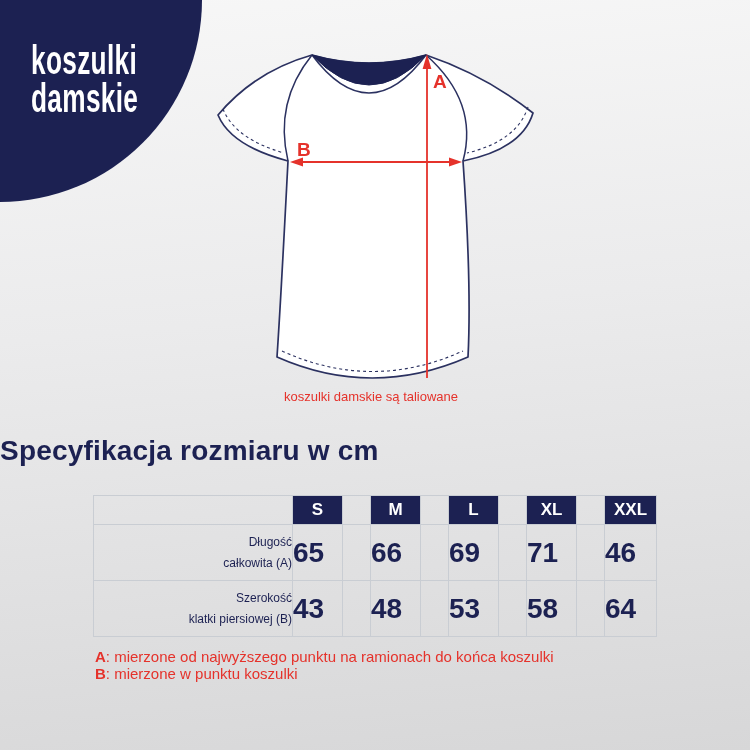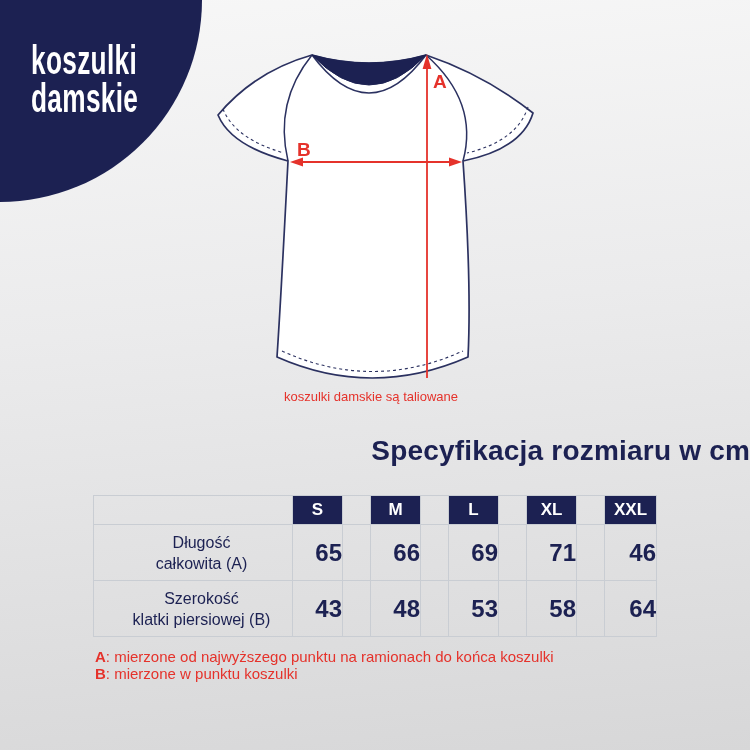--- a/index.html
+++ b/index.html
@@ -26,41 +26,41 @@
   .shirt-svg .collar-fill{fill:#1c2152;stroke:#1c2152;stroke-width:1;}
   .shirt-svg .arrow{stroke:#e5322b;stroke-width:1.8;}
   .shirt-svg .arrowhead{fill:#e5322b;}
   .shirt-svg text{font-family:"Liberation Sans",sans-serif;font-size:19px;font-weight:600;fill:#e5322b;}
   .fit-note{
     position:absolute;left:206px;top:389px;width:330px;text-align:center;
     color:#e5322b;font-size:13px;z-index:3;
   }
   
   .heading{
-    position:absolute;left:0;top:435px;width:750px;text-align:right;
+    position:absolute;left:0;top:435px;width:750px;text-align:left;
     color:#1c2152;font-size:28px;font-weight:bold;letter-spacing:.2px;
   }
   
   table.size-table{
     position:absolute;left:93px;top:495px;width:563px;
     border-collapse:collapse;table-layout:fixed;
   }
   .size-table th,.size-table td{
     border:1px solid #c9cdd3;padding:0;color:#1c2152;
   }
   .size-table tr.head th{height:28px;}
   .size-table th.size{
     background:#1c2152;color:#ffffff;font-size:17px;font-weight:bold;
     text-align:center;vertical-align:middle;
   }
   .size-table td{height:55px;vertical-align:middle;}
   .size-table td.rowlabel{
-    text-align:center;padding-left:17px;font-size:16px;line-height:21px;font-weight:400;margin-top:44px;
+    text-align:right;padding-left:17px;font-size:12px;line-height:21px;font-weight:400;margin-top:44px;
   }
-  .size-table td.val{font-size:24px;font-weight:bold;text-align:right;}
+  .size-table td.val{font-size:28px;font-weight:bold;text-align:left;}
   
   .footnotes{position:absolute;left:95px;top:648px;color:#e5322b;font-size:15px;line-height:17px;}
   .footnotes b{font-weight:bold;}
 </style>
 </head>
 <body>
 
 <div class="logo-circle"></div>
 <div class="logo-text">
   <div>koszulki</div>

